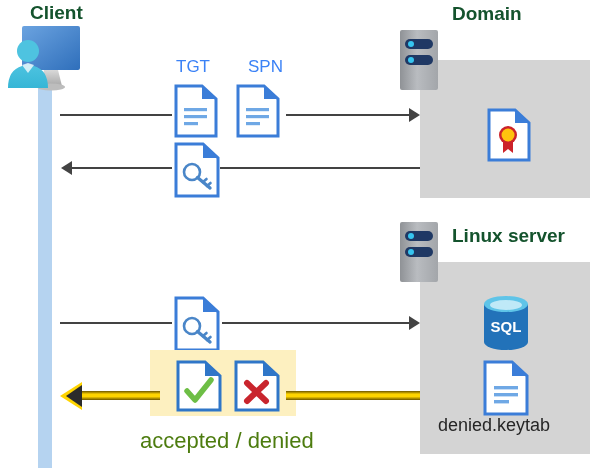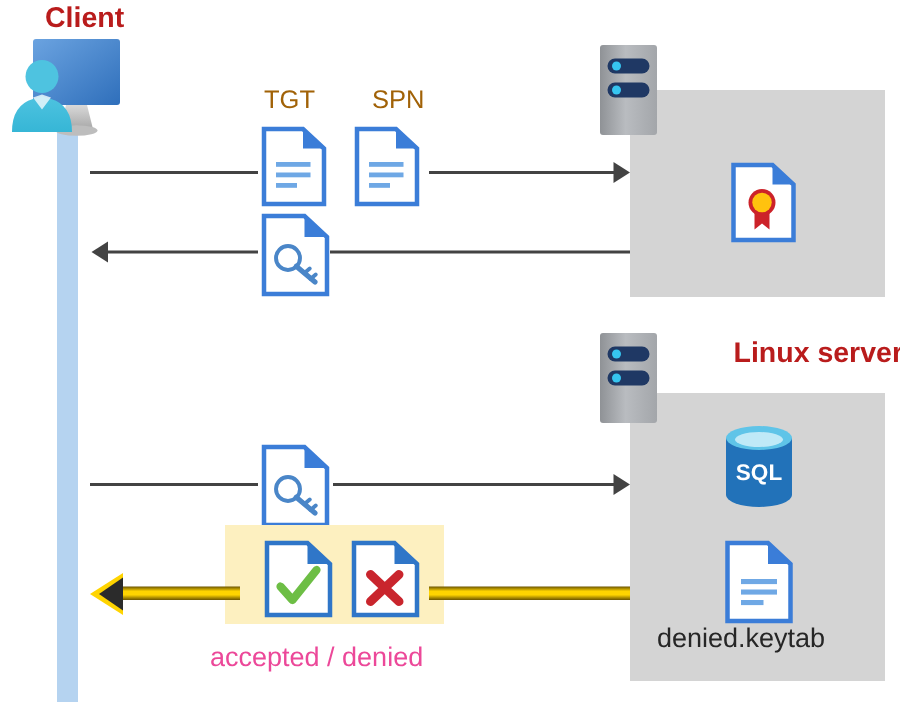--- a/index.html
+++ b/index.html
@@ -1,20 +1,20 @@
 <!DOCTYPE html>
 <html><head>
 <meta charset="utf-8">
 <style>
   html,body{margin:0;padding:0;background:#ffffff;}
   body{width:600px;height:468px;position:relative;overflow:hidden;
        font-family:"Liberation Sans","DejaVu Sans",sans-serif;}
   .abs{position:absolute;}
   
-  .hdr{font-weight:bold;color:#b91c1c;line-height:1.12;text-align:right;}
+  .hdr{font-weight:bold;color:#14532d;line-height:1.12;}
   #client-title{left:30px;top:2px;font-size:19px;}
   #dc-title{left:452px;top:3px;font-size:19px;width:140px;}
   #linux-title{left:452px;top:225px;font-size:19px;width:150px;}
   
   #lifeline{left:38px;top:84px;width:14px;height:384px;background:#b5d3f0;}
   
   #client-icon{left:4px;top:24px;width:86px;height:70px;}
   
   .zonebox{background:#d4d4d4;}
   #dc-box{left:420px;top:60px;width:170px;height:138px;}
@@ -35,25 +35,25 @@
   
   #yellow-box{left:150px;top:350px;width:146px;height:66px;background:#fdf0c0;}
   .ybar{position:absolute;height:9px;
         background:linear-gradient(180deg,#6b5400 0%,#ffd400 35%,#ffd400 62%,#6b5400 100%);}
   #yarrow-head{position:absolute;left:60px;top:382px;width:0;height:0;
         border-right:22px solid #ffd400;border-top:14px solid transparent;border-bottom:14px solid transparent;}
   #yarrow-head-in{position:absolute;left:66px;top:385px;width:0;height:0;
         border-right:16px solid #2b2b2b;border-top:11px solid transparent;border-bottom:11px solid transparent;}
   
   .doc{position:absolute;}
-  .doc-label{position:absolute;font-size:17px;color:#a16207;}
+  .doc-label{position:absolute;font-size:17px;color:#3b82f6;}
   #tgt-label{left:176px;top:57px;}
   #spn-label{left:248px;top:57px;}
   #keytab-label{left:438px;top:415px;font-size:18px;color:#262626;}
-  #accepted-label{left:140px;top:428px;font-size:18px;color:#ec4899;}
+  #accepted-label{left:140px;top:428px;font-size:22px;color:#4d7c0f;}
 </style>
 </head>
 <body>
 
 <div class="abs hdr" id="client-title">Client</div>
 
 <div class="abs" id="lifeline"></div>
 
 <div class="abs" id="client-icon">
   <svg width="86" height="70" viewBox="0 0 86 70">
@@ -74,21 +74,21 @@
     <rect x="18" y="2" width="58" height="44" rx="2" fill="url(#mon)"></rect>
     <path d="M40 46 L54 46 L58 62 L36 62 Z" fill="url(#std)"></path>
     <ellipse cx="47" cy="63" rx="14" ry="3.5" fill="#bdbdbd"></ellipse>
     <path d="M4 64 q0 -18 14 -22 l6 -2 l6 2 q14 4 14 22 z" fill="url(#per)"></path>
     <path d="M18 41 l6 8 l6 -8 l-6 -2 z" fill="#eaf7fb" opacity=".85"></path>
     <circle cx="24" cy="27" r="11" fill="#4ec3e0"></circle>
   </svg>
 </div>
 
 <div class="abs hdr" id="dc-title">
-  <br>
+  <span>Domain</span><br>
 </div>
 <div class="abs zonebox" id="dc-box"></div>
 <div class="abs chassis" id="dc-chassis">
   <div class="chbar" style="top:9px">
       <i></i>
     </div>
   <div class="chbar" style="top:25px">
       <i></i>
     </div>
 </div>
@@ -107,21 +107,21 @@
 <div class="abs zonebox" id="linux-box"></div>
 <div class="abs chassis" id="linux-chassis">
   <div class="chbar" style="top:9px">
       <i></i>
     </div>
   <div class="chbar" style="top:25px">
       <i></i>
     </div>
 </div>
 
-<div class="doc" style="left:480px;top:282px">
+<div class="doc" style="left:480px;top:294px">
   <svg width="52" height="58" viewBox="0 0 52 58">
     <path d="M4 10 v38 a22 8 0 0 0 44 0 v-38 z" fill="#2272b9"></path>
     <ellipse cx="26" cy="10" rx="22" ry="8" fill="#5fc4e8"></ellipse>
     <ellipse cx="26" cy="11" rx="16" ry="5" fill="#bfe9f7"></ellipse>
     <text x="26" y="38" font-family="Liberation Sans, sans-serif" font-size="15" font-weight="bold" fill="#ffffff" text-anchor="middle">SQL</text>
   </svg>
 </div>
 
 <div class="doc" style="left:483px;top:360px">
   <svg width="46" height="56" viewBox="0 0 46 56">

